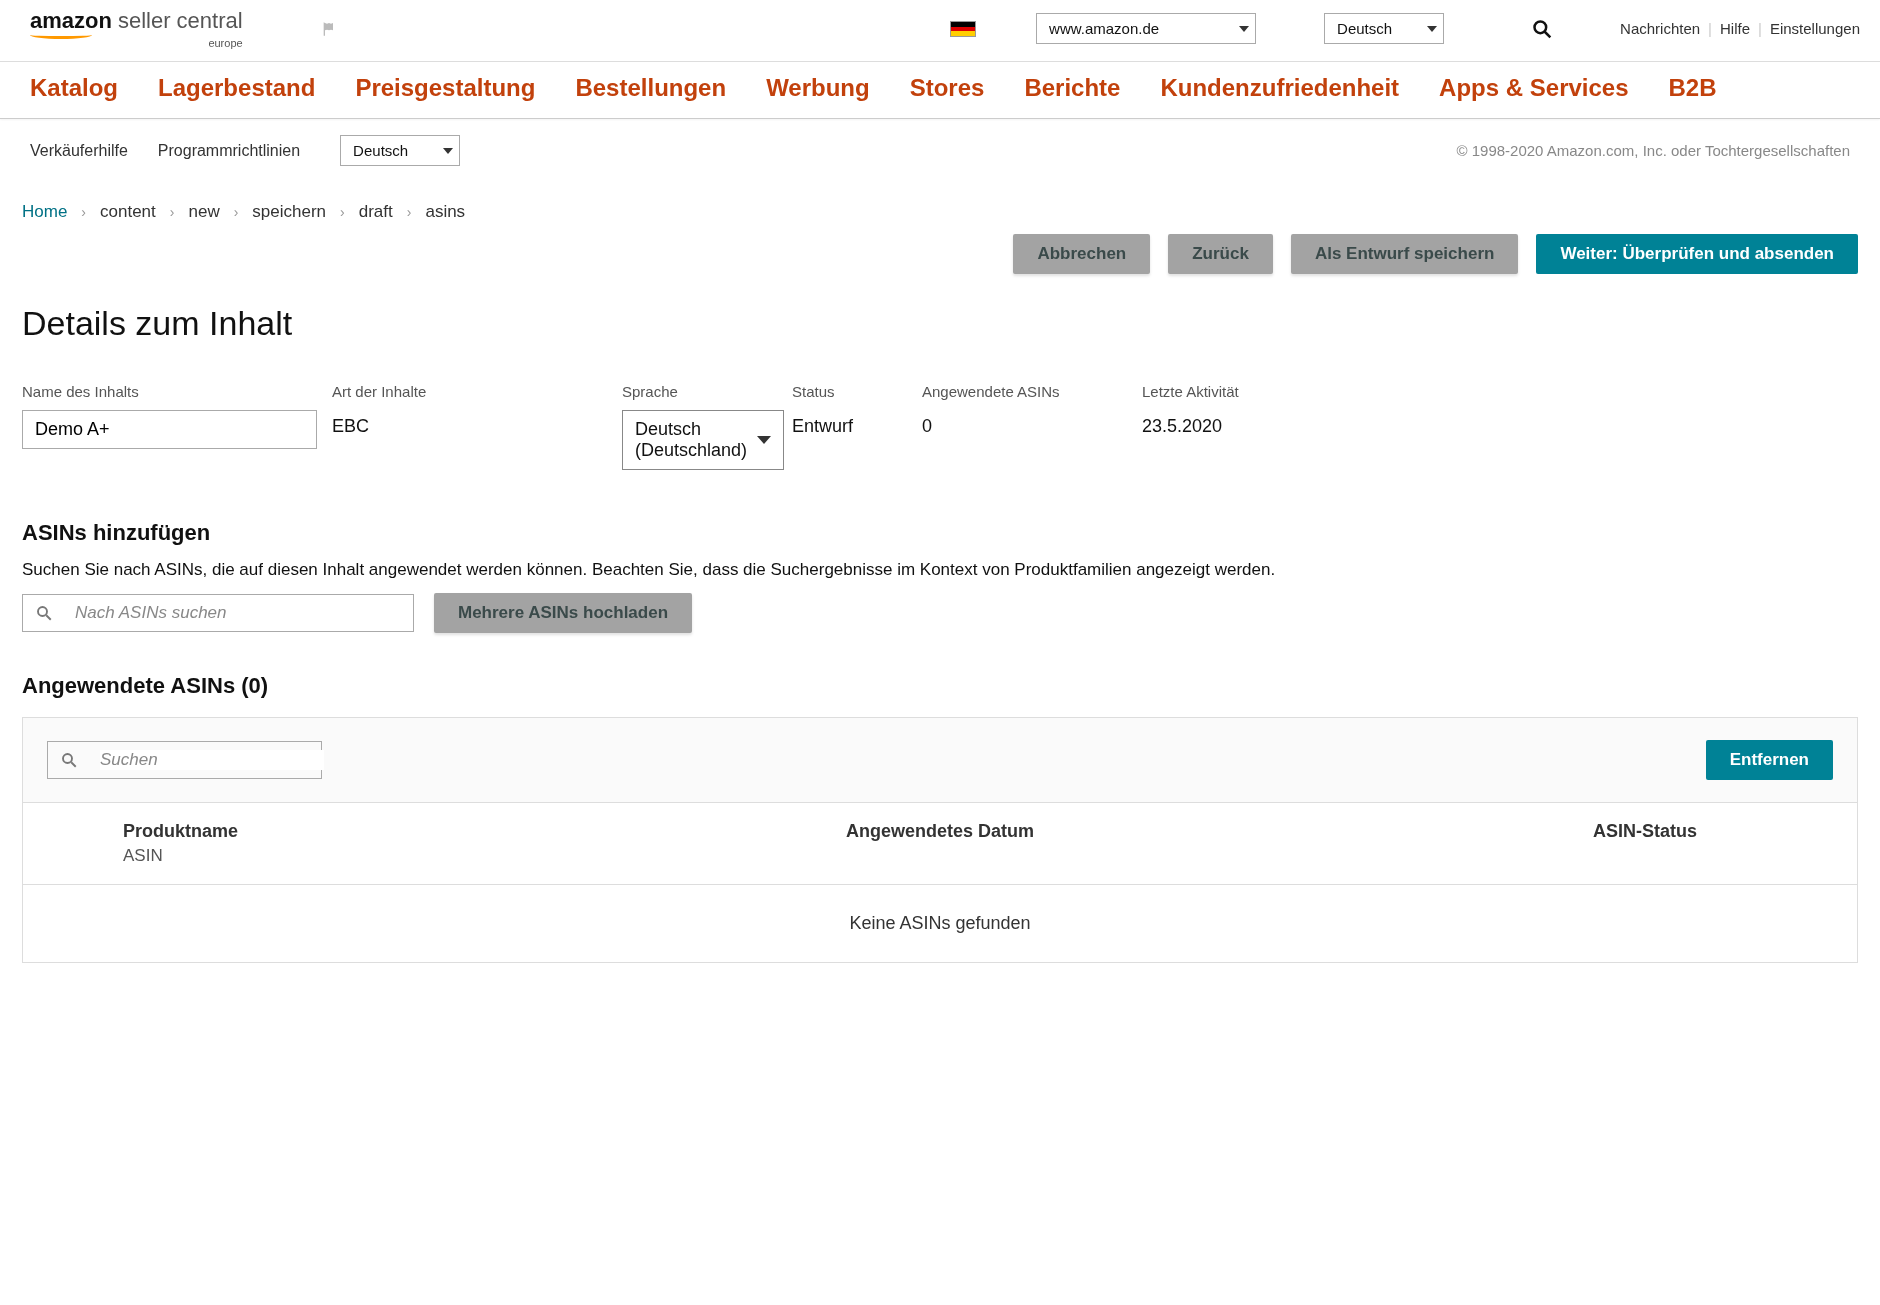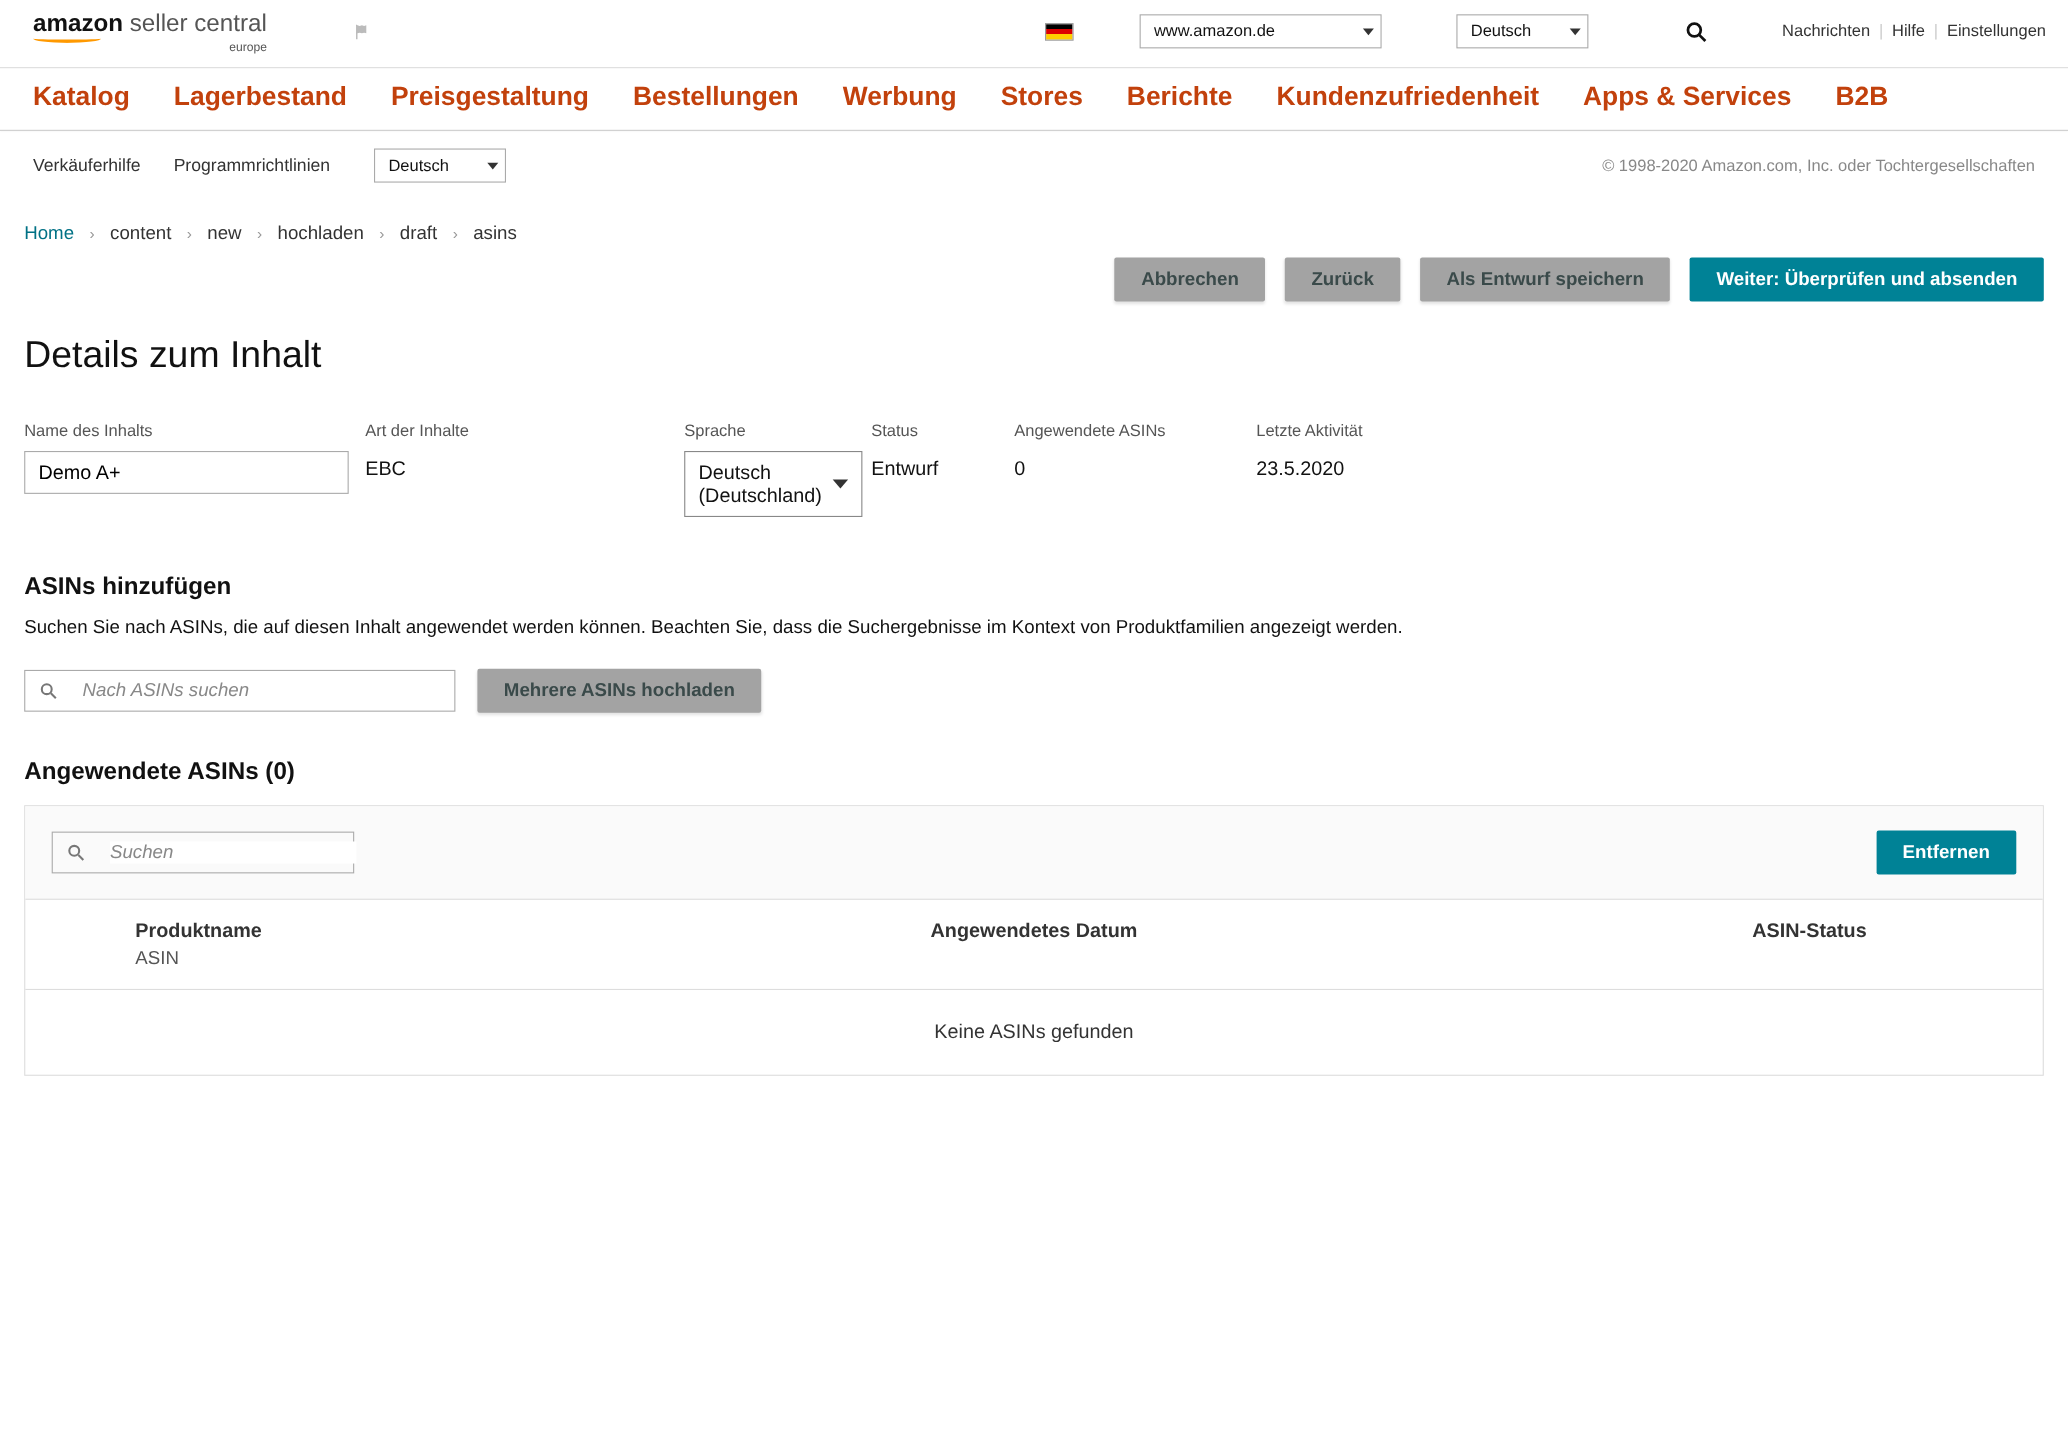--- a/index.html
+++ b/index.html
@@ -50,21 +50,21 @@
 h1 { font-size: 34px; font-weight: 400; margin-bottom: 40px; }
 
 .detail-grid { display: grid; grid-template-columns: 310px 290px 170px 130px 220px 170px; gap: 0; margin-bottom: 50px; }
 .detail-label { color: #555; font-size: 15px; margin-bottom: 10px; }
 .detail-value { font-size: 18px; color: #111; padding-top: 6px; }
 .text-input { border: 1px solid #aaa; padding: 8px 12px; font-size: 18px; width: 95%; }
 .select-input { border: 1px solid #888; padding: 8px 12px; font-size: 18px; width: 95%; position: relative; background: #fff; }
 .select-caret { position: absolute; right: 12px; top: 50%; transform: translateY(-50%); width: 0; height: 0; border-left: 7px solid transparent; border-right: 7px solid transparent; border-top: 8px solid #333; }
 
 h2 { font-size: 22px; font-weight: 700; margin-bottom: 14px; }
-.help-text { font-size: 17px; color: #111; margin-bottom: 28px; }
+.help-text { font-size: 17px; color: #111; margin-bottom: 13px; }
 
 .search-row { display: flex; gap: 20px; align-items: center; margin-bottom: 40px; }
 .search-box { border: 1px solid #aaa; padding: 8px 12px; display: flex; align-items: center; gap: 22px; width: 392px; }
 .search-box input { border: none; outline: none; font-size: 17px; font-style: italic; color: #888; flex: 1; }
 .search-box input::placeholder { color: #888; font-style: italic; }
 .mag-icon { width: 18px; height: 18px; flex-shrink: 0; }
 
 .applied-box { border: 1px solid #ddd; margin-top: 18px; }
 .applied-header { display: flex; align-items: center; padding: 22px 24px; gap: 20px; border-bottom: 1px solid #ddd; background: #fafafa; }
 .applied-header .search-box { width: 275px; }
@@ -142,21 +142,21 @@
 
 <div class="content">
 
   <div class="breadcrumb">
     <a>Home</a>
     <span class="chev">›</span>
     <span class="crumb">content</span>
     <span class="chev">›</span>
     <span class="crumb">new</span>
     <span class="chev">›</span>
-    <span class="crumb">hochladen</span>
+    <span class="crumb">speichern</span>
     <span class="chev">›</span>
     <span class="crumb">draft</span>
     <span class="chev">›</span>
     <span class="crumb">asins</span>
   </div>
 
   <div class="action-row">
     <button class="btn btn-light">Abbrechen</button>
     <button class="btn btn-light">Zurück</button>
     <button class="btn btn-light">Als Entwurf speichern</button>

